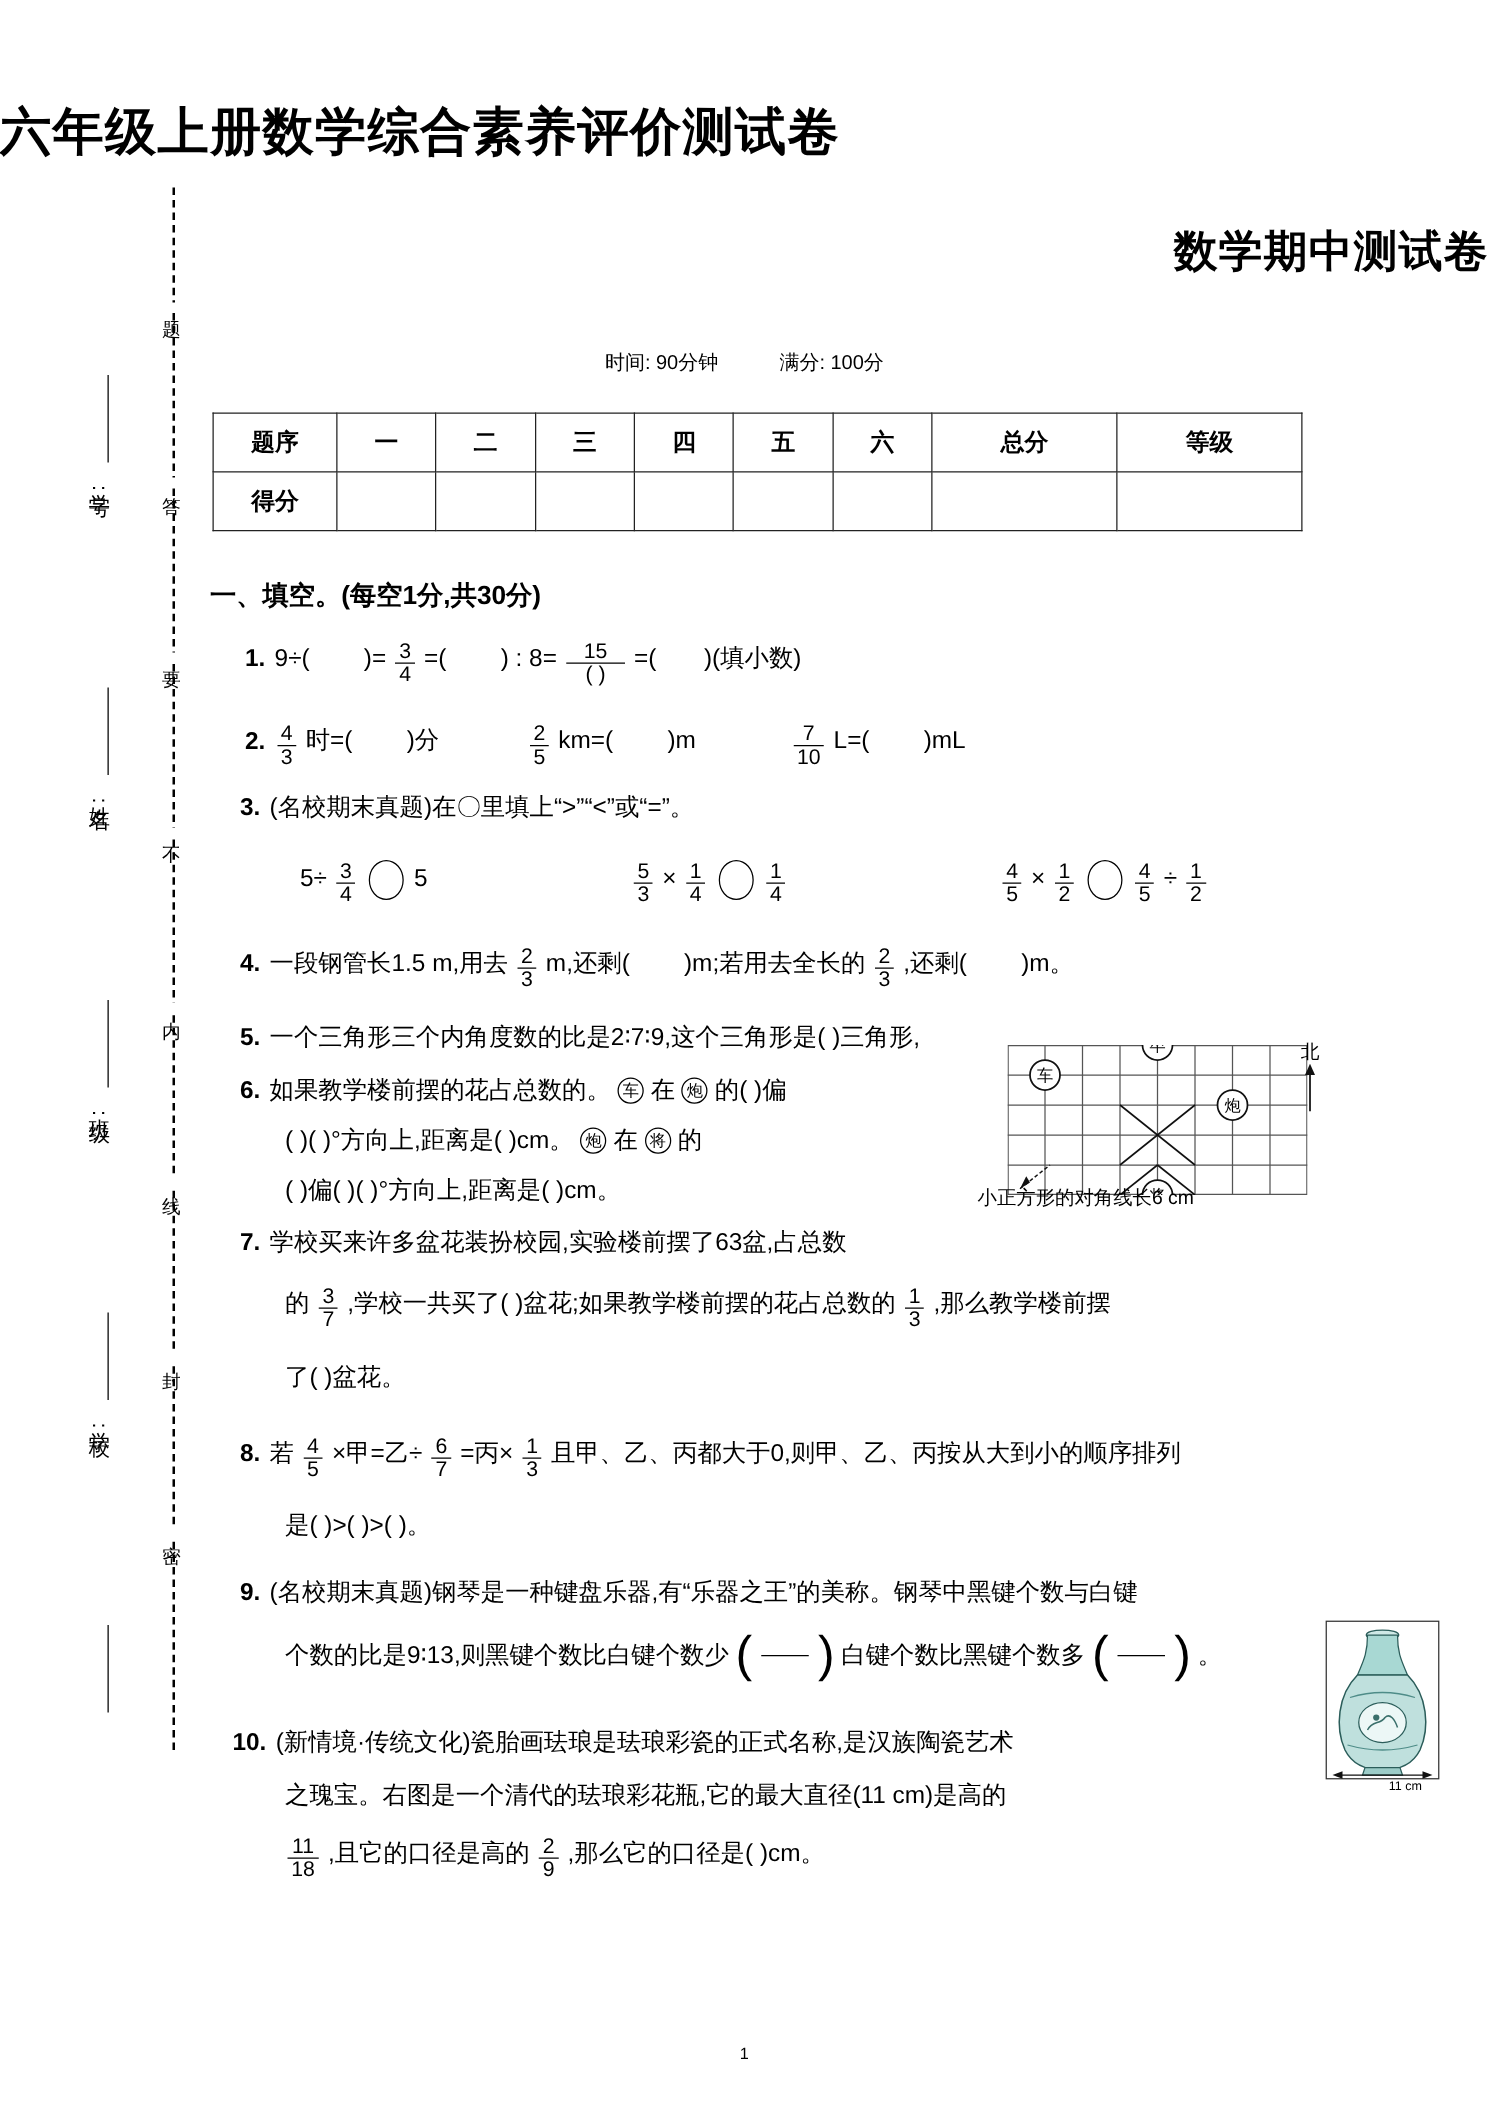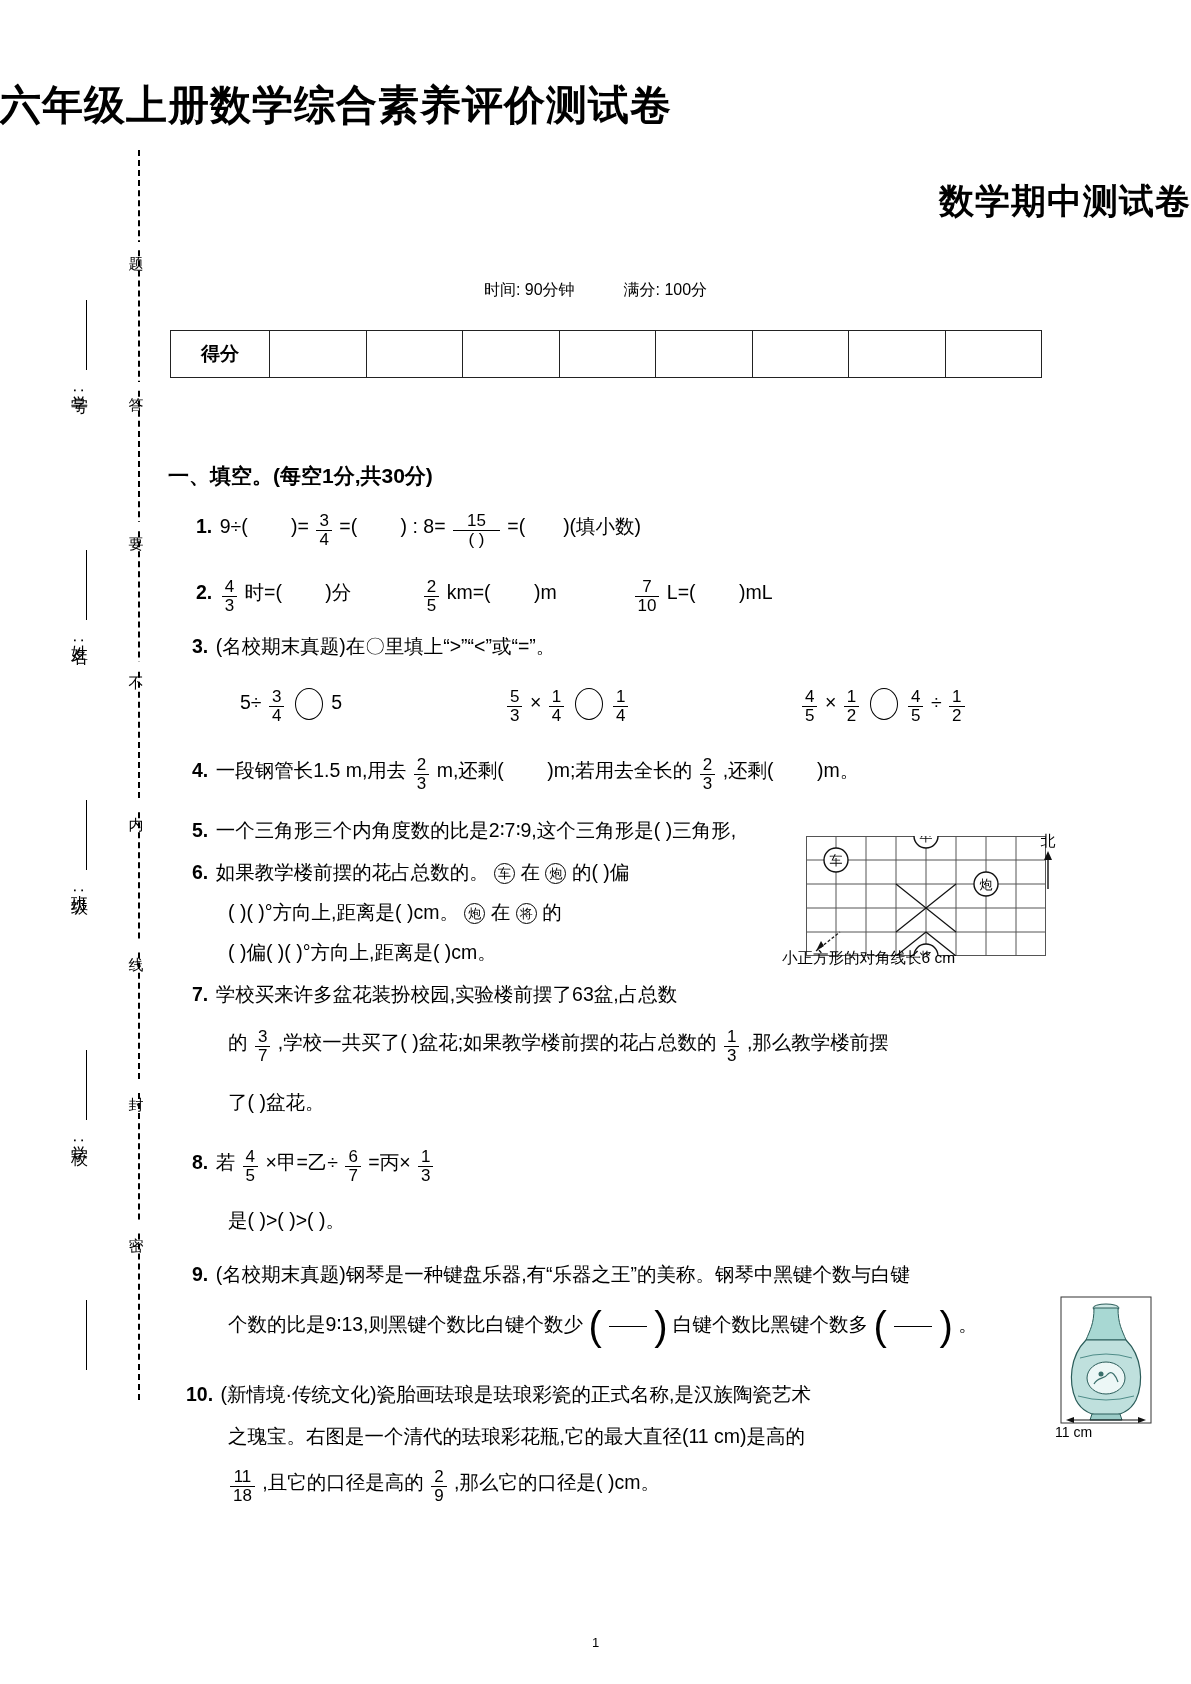--- a/index.html
+++ b/index.html
@@ -109,22 +109,22 @@
   }
   .north{
     position:absolute;left:1040px;top:832px;
     font-size:15px;font-family:"Liberation Sans","DejaVu Sans",sans-serif;
     text-align:center;
   }
 
   
   .vase-wrap{position:absolute;left:1060px;top:1296px;}
   .vase-cap{
-    position:absolute;left:1055px;top:1424px;
-    font-size:14px;font-family:"Liberation Sans","DejaVu Sans",sans-serif;
+    position:absolute;left:1111px;top:1424px;
+    font-size:10px;font-family:"Liberation Sans","DejaVu Sans",sans-serif;
     white-space:nowrap;
   }
 
   .pagenum{
     position:absolute;left:0;right:0;bottom:34px;text-align:center;
     font-size:13px;font-family:"Liberation Sans","DejaVu Sans",sans-serif;
   }
 </style>
 </head>
 <body>
@@ -135,20 +135,31 @@
   <div class="title-sub">数学期中测试卷</div>
 
   <div class="meta-line">
     <span>时间: 90分钟</span>
     <span class="meta-gap">&nbsp;</span>
     <span>满分: 100分</span>
   </div>
 
   <table class="score-table">
     <tbody>
+        <tr>
+      <td class="lbl">题序</td>
+      <td class="c">一</td>
+      <td class="c">二</td>
+      <td class="c">三</td>
+      <td class="c">四</td>
+      <td class="c">五</td>
+      <td class="c">六</td>
+      <td class="c">总分</td>
+      <td class="c">等级</td>
+    </tr>
     <tr>
       <td class="lbl">得分</td>
       <td></td>
       <td></td>
       <td></td>
       <td></td>
       <td></td>
       <td></td>
       <td></td>
       <td></td>
@@ -417,20 +428,21 @@
     <span>×甲=乙÷</span>
     <span class="frac">
       <span class="num">6</span>
       <span class="den">7</span>
     </span>
     <span>=丙×</span>
     <span class="frac">
       <span class="num">1</span>
       <span class="den">3</span>
     </span>
+    <span>且甲、乙、丙都大于0,则甲、乙、丙按从大到小的顺序排列</span>
   </div>
   <div class="q" style="left:228px;top:1208px;">
     <span>是(          )&gt;(          )&gt;(          )。</span>
   </div>
 
   <div class="q" style="left:192px;top:1262px;">
     <span class="qnum">9.</span>
     <span>(名校期末真题)钢琴是一种键盘乐器,有“乐器之王”的美称。钢琴中黑键个数与白键</span>
   </div>
   <div class="q" style="left:228px;top:1312px;">

